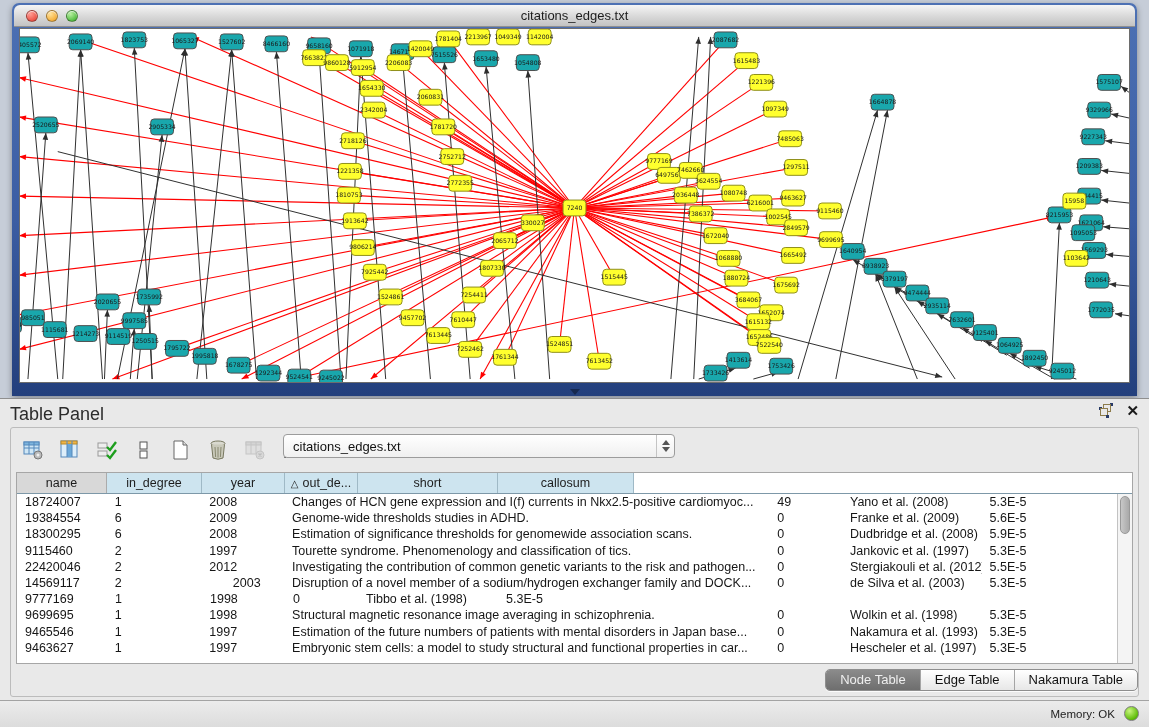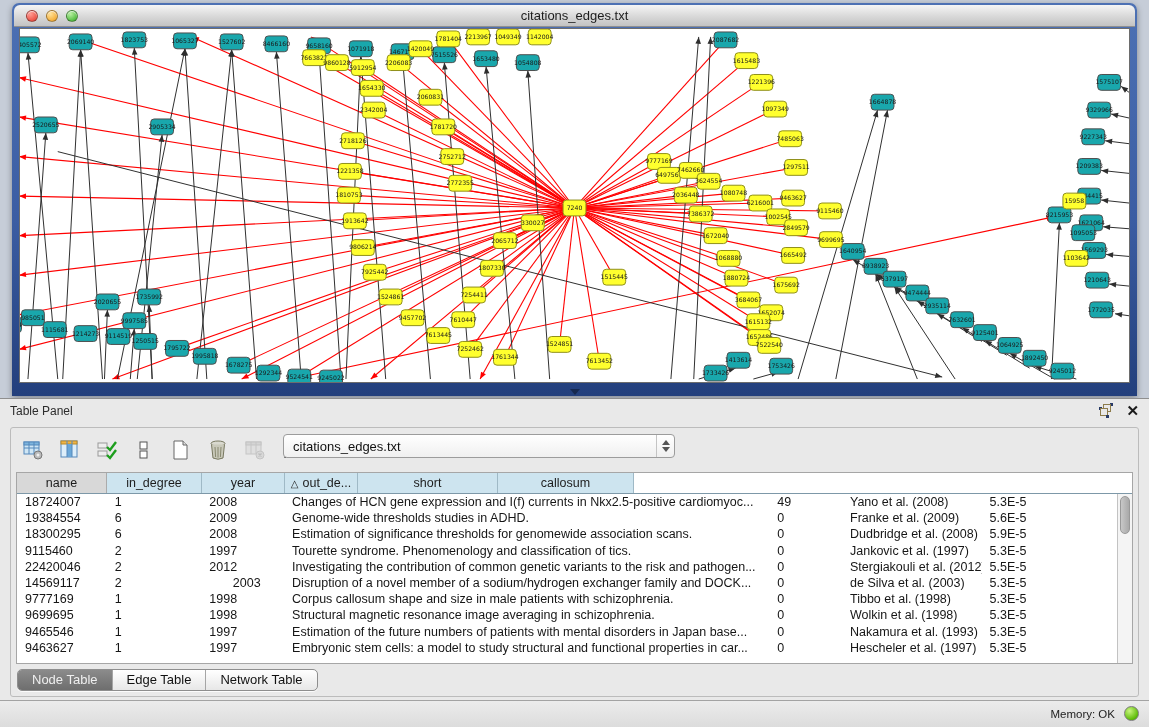--- a/index.html
+++ b/index.html
@@ -25,21 +25,21 @@
   .graph-canvas { position:absolute; left:7px; right:7px; top:25px; bottom:13px;
     background:#ffffff; border:1px solid #6d6d6d; overflow:hidden; }
   .graph-canvas svg { width:100%; height:100%; display:block; }
   .resize-notch { position:absolute; left:50%; bottom:1px; margin-left:-5px;
     width:0; height:0; border-left:5px solid transparent; border-right:5px solid transparent;
     border-top:6px solid #16284f; }
 
   
   .table-panel { position:absolute; left:0; top:398px; width:1149px; height:302px;
     background:#e9e9e9; border-top:1px solid #8f8f8f; }
-  .panel-title { position:absolute; left:10px; top:5px; font-size:12px; color:#2c2c2c; }
+  .panel-title { position:absolute; left:10px; top:5px; font-size:18px; color:#2c2c2c; }
   .panel-header-icons { position:absolute; right:10px; top:4px; display:flex; gap:12px; align-items:center; }
   .float-icon { position:relative; width:15px; height:15px; }
   .float-icon .sq1 { position:absolute; left:4px; top:1px; width:8px; height:8px; border:1px solid #8d7c4b; }
   .float-icon .sq2 { position:absolute; left:1px; top:5px; width:8px; height:8px; border:1px solid #8d7c4b; background:#e9e9e9; }
   .float-icon .dot { position:absolute; width:3px; height:3px; background:#273a66; }
   .close-x { font-size:15px; font-weight:bold; color:#1a1a1a; line-height:15px; }
 
   .panel-inner { position:absolute; left:10px; right:10px; top:28px; bottom:3px;
     border:1px solid #bcbcbc; border-radius:3px; background:#e9e9e9; }
   .toolbar { position:absolute; left:10px; top:7px; height:30px; display:flex; align-items:center; gap:13px; }
@@ -65,21 +65,21 @@
   .sort-tri { font-size:10px; margin-right:4px; color:#222; }
   .tbody { position:absolute; left:0; right:15px; top:21px; bottom:0; }
   .tr { display:flex; height:16.2px; }
   .td { font-size:12.5px; color:#161616; padding-left:8px; white-space:nowrap; overflow:hidden;
     line-height:16.2px; }
   .vscroll { position:absolute; right:0; top:21px; bottom:0; width:15px;
     background:#f4f4f4; border-left:1px solid #c2c2c2; }
   .vthumb { position:absolute; left:2px; top:2px; width:10px; height:38px;
     background:linear-gradient(90deg,#c8c8c8,#a9a9a9); border-radius:6px; border:1px solid #999; }
 
-  .tabs { position:absolute; left:6px; right:0; bottom:5px; display:flex; justify-content:flex-start; }
+  .tabs { position:absolute; left:6px; right:0; bottom:5px; display:flex; justify-content:flex-end; }
   .tab-group { display:flex; border:1px solid #8e8e8e; border-radius:5px; overflow:hidden;
     background:linear-gradient(180deg,#ffffff,#e7e7e7); box-shadow:0 1px 0 rgba(255,255,255,.8); }
   .tab { padding:2px 14px; font-size:13px; color:#111; border-right:1px solid #a5a5a5; line-height:16px; }
   .tab:last-child { border-right:none; }
   .tab.active { background:linear-gradient(180deg,#8b8b8b,#6e6e6e); color:#efefef; }
 
   
   .status-bar { position:absolute; left:0; top:700px; width:1149px; height:27px;
     background:linear-gradient(180deg,#ececec,#dcdcdc); border-top:1px solid #a3a3a3; }
   .memory { position:absolute; right:34px; top:7px; font-size:11.5px; color:#222; }
@@ -742,21 +742,20 @@
             <div class="td" style="width: 83px; text-align: center;">2003</div>
             <div class="td" style="width: 487px;">Disruption of a novel member of a sodium/hydrogen exchanger family and DOCK...</div>
             <div class="td" style="width: 73px;">0</div>
             <div class="td" style="width: 140px;">de Silva et al. (2003)</div>
             <div class="td" style="width: 136px;">5.3E-5</div>
           </div>
           <div class="tr">
             <div class="td" style="width: 90px;">9777169</div>
             <div class="td" style="width: 95px;">1</div>
             <div class="td" style="width: 83px;">1998</div>
-            <div class="td" style="width: 487px;">Corpus callosum shape and size in male patients with schizophrenia.</div>
             <div class="td" style="width: 73px;">0</div>
             <div class="td" style="width: 140px;">Tibbo et al. (1998)</div>
             <div class="td" style="width: 136px;">5.3E-5</div>
           </div>
           <div class="tr">
             <div class="td" style="width: 90px;">9699695</div>
             <div class="td" style="width: 95px;">1</div>
             <div class="td" style="width: 83px;">1998</div>
             <div class="td" style="width: 487px;">Structural magnetic resonance image averaging in schizophrenia.</div>
             <div class="td" style="width: 73px;">0</div>
@@ -784,21 +783,21 @@
         </div>
       <div class="vscroll">
         <div class="vthumb"></div>
       </div>
     </div>
 
     <div class="tabs">
       <div class="tab-group">
         <span class="tab active">Node Table</span>
         <span class="tab">Edge Table</span>
-        <span class="tab">Network Table</span>
+        <span class="tab">Nakamura Table</span>
       </div>
     </div>
   </div>
 </div>
 
 <div class="status-bar">
   <span class="memory">Memory: OK</span>
   <span class="mem-dot"></span>
 </div>
 

